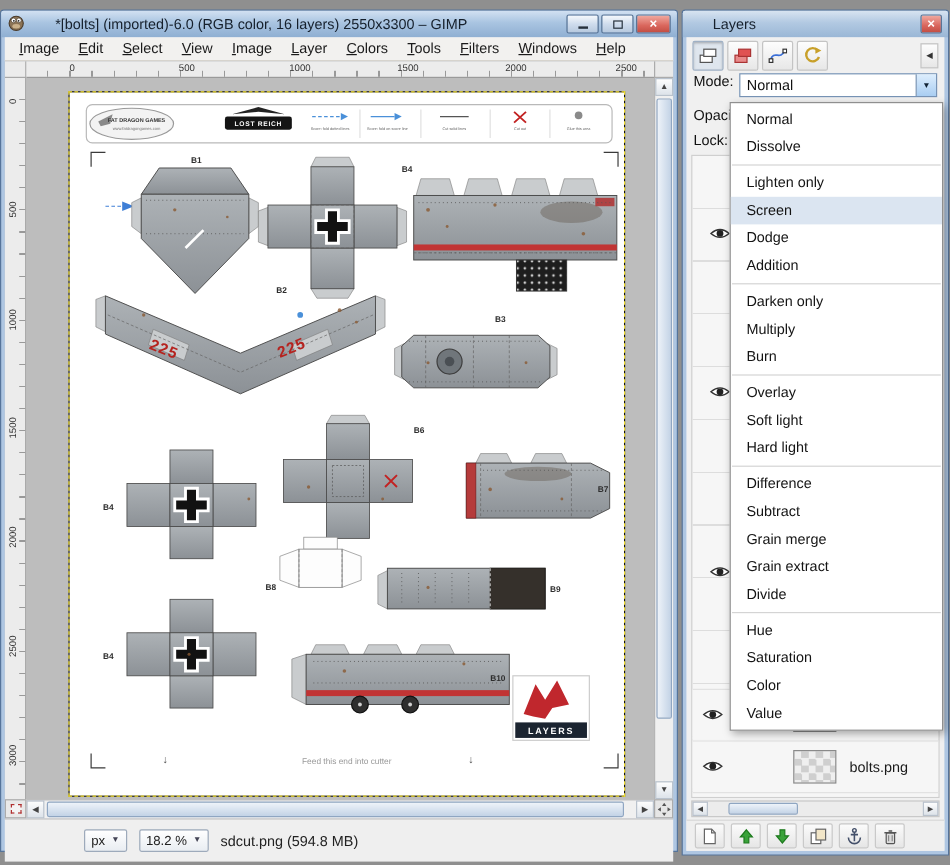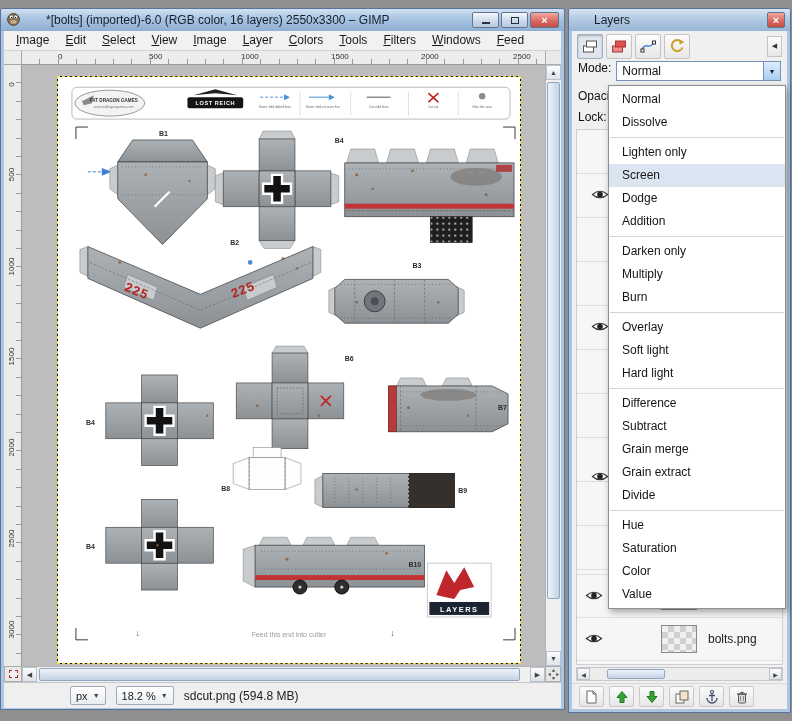--- a/index.html
+++ b/index.html
@@ -59,21 +59,21 @@
   .hthumb { position:absolute; top:1px; bottom:1px; left:17px; width:92%;
             background:linear-gradient(#eef3f9,#c3d3e6); border:1px solid #8fa6c2; border-radius:2px; }
   .corner-bl { position:absolute; left:0; bottom:0; width:18px; height:16px; background:#e9e9e9;
                border:1px solid #ababab; display:flex; align-items:center; justify-content:center; }
   .qmask { width:9px; height:8px; border:1px dashed #b03030; background:#f4f4f4; }
   .corner-br { position:absolute; right:0; bottom:0; width:16px; height:16px; background:#e6e6e6;
                border:1px solid #ababab; display:flex; align-items:center; justify-content:center; }
   .corner-tr { position:absolute; right:0; top:0; width:16px; height:14px; background:#e9e9e9;
                border-left:1px solid #ababab; border-bottom:1px solid #ababab; }
 
-  .statusbar { height:26px; margin:0 3px 3px; background:#efefef; border-top:1px solid #c6c6c6;
+  .statusbar { height:36px; margin:0 3px 3px; background:#efefef; border-top:1px solid #c6c6c6;
                display:flex; align-items:center; gap:10px; padding:0 6px 0 66px; }
   .mini-combo { height:19px; border:1px solid #9daabb; border-radius:2px;
                 background:linear-gradient(#ffffff,#e9edf2); display:flex; align-items:center;
                 gap:5px; padding:0 5px; font-size:11px; color:#222; }
   .mini-combo .arrow { font-size:7px; color:#445; }
   .status-msg { font-size:12px; color:#222; white-space:nowrap; }
 
   
   #layers-win { left:568px; top:8px; width:223px; height:705px; }
   #layers-win .titlebar { background:linear-gradient(#d8e4f1,#b2c9e2 45%,#9ab7d6); }
@@ -156,21 +156,21 @@
     <span class="menu-item">Image</span>
     <span class="menu-item">Edit</span>
     <span class="menu-item">Select</span>
     <span class="menu-item">View</span>
     <span class="menu-item">Image</span>
     <span class="menu-item">Layer</span>
     <span class="menu-item">Colors</span>
     <span class="menu-item">Tools</span>
     <span class="menu-item">Filters</span>
     <span class="menu-item">Windows</span>
-    <span class="menu-item">Feed</span>
+    <span class="menu-item">Help</span>
   </div>
 
   <div class="work">
     <div class="corner-tl"></div>
 
     <div class="ruler-h">
       <span class="rlh" style="left:36px">0</span>
       <span class="rlh" style="left:127px">500</span>
       <span class="rlh" style="left:219px">1000</span>
       <span class="rlh" style="left:309px">1500</span>

